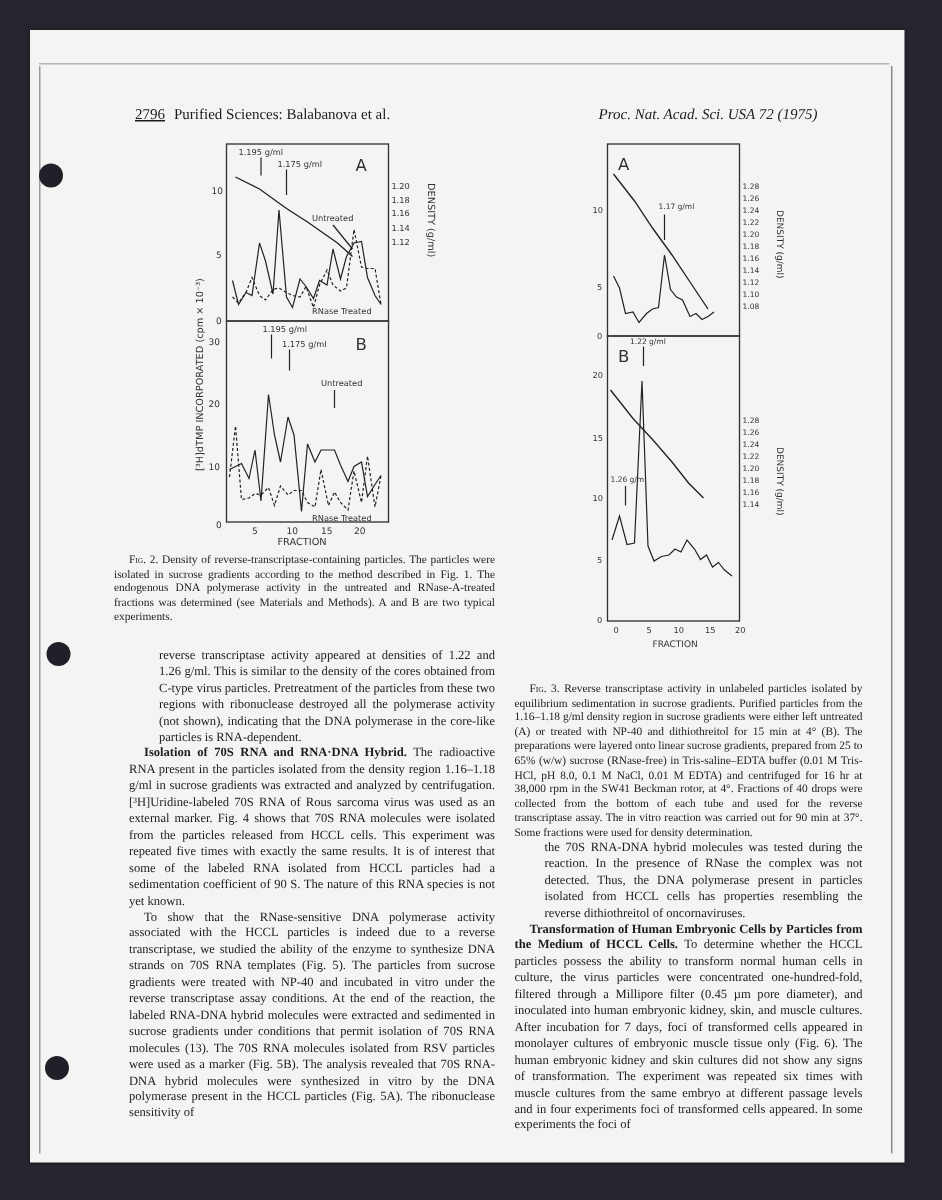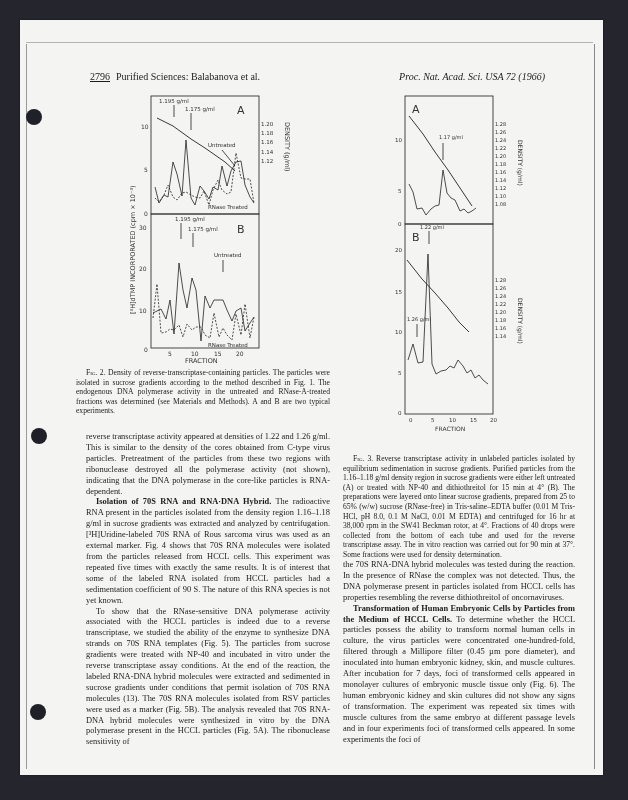--- a/index.html
+++ b/index.html
@@ -7,42 +7,42 @@
   .page{position:absolute;left:20px;top:20px;width:583px;height:755px;background:#f4f4f2;box-shadow:0 0 2px rgba(0,0,0,.4);}
   .page-inner-border{position:absolute;left:6px;top:24px;width:567px;height:725px;border-left:1px solid #999;border-right:1px solid #888;}
   .tape-line{position:absolute;left:6px;top:22px;width:567px;height:1px;background:#b4b4b4;}
   .hole{position:absolute;width:16px;height:16px;border-radius:50%;background:#202028;}
   .running-head{position:absolute;top:71px;left:90px;width:455px;font-size:10px;}
   .running-head .pg{position:absolute;left:0;text-decoration:underline;}
   .running-head .auth{position:absolute;left:26px;}
   .running-head .jrnl{position:absolute;right:0;font-style:italic;}
   .col{position:absolute;font-size:8.4px;line-height:10.9px;text-align:justify;}
   .col p{margin:0;text-indent:10px;}
-  .col p.noindent{text-indent:0;}
+  .col p.noindent{text-indent:0;margin-left:20px;}
   .caption{font-size:7.6px;line-height:9.6px;}
   .sc{font-variant:small-caps;}
   .bold{font-weight:bold;}
   .it{}
   svg text{font-family:"DejaVu Sans",sans-serif;}
 </style>
 </head>
 <body>
 
 <div class="page">
   <div class="tape-line"></div>
   <div class="page-inner-border"></div>
   <div class="hole" style="left:6px;top:89px;"></div>
   <div class="hole" style="left:11px;top:408px;"></div>
   <div class="hole" style="left:10px;top:684px;"></div>
 </div>
 
 <div class="running-head">
   <span class="pg">2796</span>
   <span class="auth"><span>Purified Sciences:  Balabanova </span><span class="it">et al.</span></span>
-  <span class="jrnl">Proc. Nat. Acad. Sci. USA 72 (1966)</span>
+  <span class="jrnl">Proc. Nat. Acad. Sci. USA 72 (1975)</span>
 </div>
 
 <svg style="position:absolute;left:95px;top:92px;" width="200" height="272" viewBox="0 0 200 272">
   <g fill="none" stroke="#333" stroke-width="0.9">
     <rect x="56" y="4" width="108" height="118"></rect>
     <rect x="56" y="122" width="108" height="134"></rect>
   </g>
   <text x="142" y="22" font-size="11" fill="#333">A</text>
   <text x="142" y="141" font-size="11" fill="#333">B</text>
 

